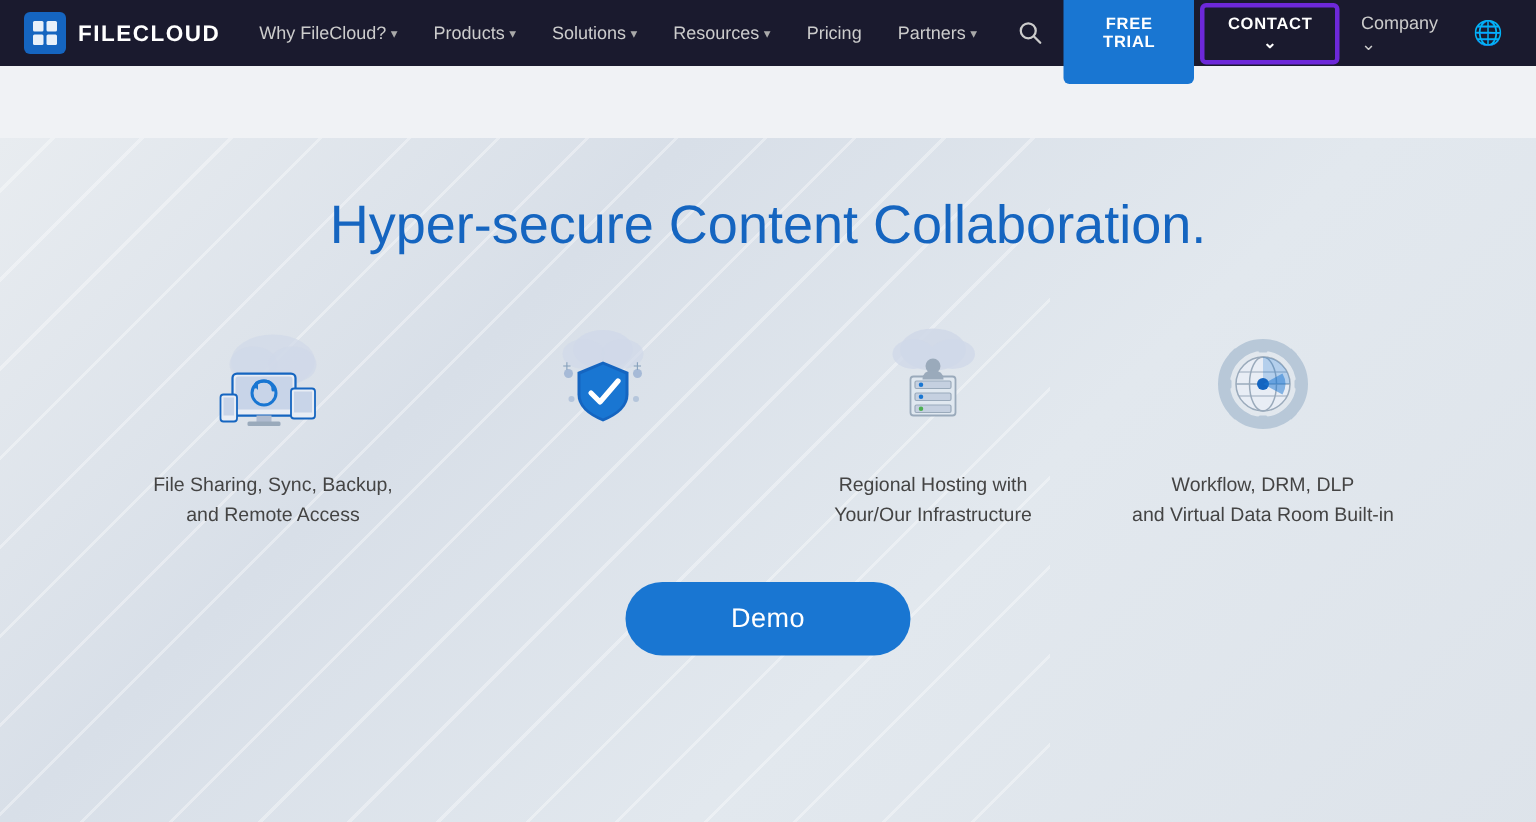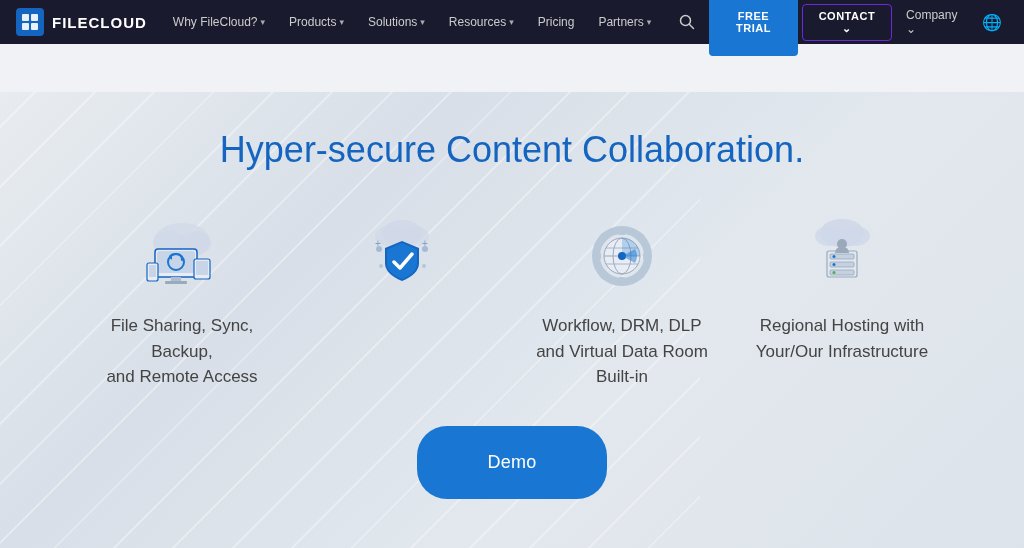--- a/index.html
+++ b/index.html
@@ -60,21 +60,21 @@
     }
     .nav-btn-contact {
       background: transparent;
       color: white;
       font-size: 11px;
       font-weight: 700;
       padding: 5px 14px;
       border-radius: 4px;
       cursor: pointer;
       letter-spacing: 0.5px;
-      border: 1px solid #6d28d9;
+      border: 3px solid #6d28d9;
       margin-left: 0;
     }
     .nav-company {
       color: #ccc; font-size: 12px; padding: 0 10px; cursor: pointer; display: flex; align-items: center;
     }
     .nav-globe {
       color: #ccc; font-size: 16px; padding: 0 6px; cursor: pointer;
     }
 
     
@@ -138,35 +138,35 @@
       align-items: center;
       width: 180px;
       text-align: center;
     }
     .feature-icon {
       width: 90px; height: 90px;
       margin-bottom: 12px;
       position: relative;
     }
     .feature-label {
-      font-size: 17px;
+      font-size: 13px;
       color: #444;
       line-height: 1.5;
     }
 
     
     .demo-btn {
       margin-top: 36px;
       position: relative;
       z-index: 2;
       background: #1976d2;
       color: white;
       font-size: 18px;
       font-weight: 500;
-      padding: 26px 70px;
+      padding: 14px 70px;
       border-radius: 30px;
       border: none;
       cursor: pointer;
       letter-spacing: 0.3px;
     }
   </style>
 </head>
 <body>
 
 <nav>
@@ -279,20 +279,45 @@
           <text x="18" y="36" fill="#7090b0" font-size="10" opacity="0.8">+</text>
           <text x="65" y="36" fill="#7090b0" font-size="10" opacity="0.8">+</text>
         </svg>
       </div>
     </div>
 
     <div class="feature-card">
       <div class="feature-icon">
         <svg width="90" height="90" viewBox="0 0 90 90">
 
+          <ellipse cx="45" cy="22" rx="22" ry="14" fill="#d0d8e8" opacity="0.9"></ellipse>
+          <ellipse cx="32" cy="25" rx="14" ry="10" fill="#d0d8e8" opacity="0.8"></ellipse>
+          <ellipse cx="58" cy="25" rx="15" ry="10" fill="#d0d8e8" opacity="0.8"></ellipse>
+
+          <rect x="30" y="40" width="30" height="26" rx="2" fill="#e0e8f0" stroke="#9aaabb" stroke-width="1.2"></rect>
+
+          <rect x="33" y="43" width="24" height="5" rx="1" fill="#c5d0e0" stroke="#9aaabb" stroke-width="0.8"></rect>
+          <rect x="33" y="51" width="24" height="5" rx="1" fill="#c5d0e0" stroke="#9aaabb" stroke-width="0.8"></rect>
+          <rect x="33" y="59" width="24" height="5" rx="1" fill="#c5d0e0" stroke="#9aaabb" stroke-width="0.8"></rect>
+
+          <circle cx="37" cy="45.5" r="1.5" fill="#1976d2"></circle>
+          <circle cx="37" cy="53.5" r="1.5" fill="#1976d2"></circle>
+          <circle cx="37" cy="61.5" r="1.5" fill="#4caf50"></circle>
+
+          <circle cx="45" cy="33" r="5" fill="#9aaabb"></circle>
+          <path d="M38 42 Q38 36 45 36 Q52 36 52 42" fill="#9aaabb"></path>
+        </svg>
+      </div>
+      <div class="feature-label">Regional Hosting with<br>Your/Our Infrastructure</div>
+    </div>
+
+    <div class="feature-card">
+      <div class="feature-icon">
+        <svg width="90" height="90" viewBox="0 0 90 90">
+
           <circle cx="45" cy="45" r="26" fill="none" stroke="#b8c8d8" stroke-width="8"></circle>
 
           <rect x="42" y="16" width="6" height="8" rx="1" fill="#b8c8d8"></rect>
           <rect x="42" y="66" width="6" height="8" rx="1" fill="#b8c8d8"></rect>
           <rect x="16" y="42" width="8" height="6" rx="1" fill="#b8c8d8"></rect>
           <rect x="66" y="42" width="8" height="6" rx="1" fill="#b8c8d8"></rect>
 
           <rect x="24" y="22" width="6" height="8" rx="1" fill="#b8c8d8" transform="rotate(-45 27 26)"></rect>
           <rect x="60" y="22" width="6" height="8" rx="1" fill="#b8c8d8" transform="rotate(45 63 26)"></rect>
           <rect x="24" y="60" width="6" height="8" rx="1" fill="#b8c8d8" transform="rotate(45 27 64)"></rect>
@@ -305,41 +330,16 @@
           <line x1="29" y1="53" x2="61" y2="53" stroke="#9aaabb" stroke-width="0.8"></line>
 
           <path d="M45 27 A18 18 0 0 1 63 45 L45 45 Z" fill="#1976d2" opacity="0.25"></path>
           <circle cx="45" cy="45" r="4" fill="#1565c0"></circle>
 
           <path d="M45 45 L58 38 A14 14 0 0 1 58 52 Z" fill="#1976d2" opacity="0.5"></path>
         </svg>
       </div>
       <div class="feature-label">Workflow, DRM, DLP<br>and Virtual Data Room Built-in</div>
     </div>
-
-    <div class="feature-card">
-      <div class="feature-icon">
-        <svg width="90" height="90" viewBox="0 0 90 90">
-
-          <ellipse cx="45" cy="22" rx="22" ry="14" fill="#d0d8e8" opacity="0.9"></ellipse>
-          <ellipse cx="32" cy="25" rx="14" ry="10" fill="#d0d8e8" opacity="0.8"></ellipse>
-          <ellipse cx="58" cy="25" rx="15" ry="10" fill="#d0d8e8" opacity="0.8"></ellipse>
-
-          <rect x="30" y="40" width="30" height="26" rx="2" fill="#e0e8f0" stroke="#9aaabb" stroke-width="1.2"></rect>
-
-          <rect x="33" y="43" width="24" height="5" rx="1" fill="#c5d0e0" stroke="#9aaabb" stroke-width="0.8"></rect>
-          <rect x="33" y="51" width="24" height="5" rx="1" fill="#c5d0e0" stroke="#9aaabb" stroke-width="0.8"></rect>
-          <rect x="33" y="59" width="24" height="5" rx="1" fill="#c5d0e0" stroke="#9aaabb" stroke-width="0.8"></rect>
-
-          <circle cx="37" cy="45.5" r="1.5" fill="#1976d2"></circle>
-          <circle cx="37" cy="53.5" r="1.5" fill="#1976d2"></circle>
-          <circle cx="37" cy="61.5" r="1.5" fill="#4caf50"></circle>
-
-          <circle cx="45" cy="33" r="5" fill="#9aaabb"></circle>
-          <path d="M38 42 Q38 36 45 36 Q52 36 52 42" fill="#9aaabb"></path>
-        </svg>
-      </div>
-      <div class="feature-label">Regional Hosting with<br>Your/Our Infrastructure</div>
-    </div>
   </div>
 
   <button class="demo-btn">Demo</button>
 </div>
 
 </body></html>

